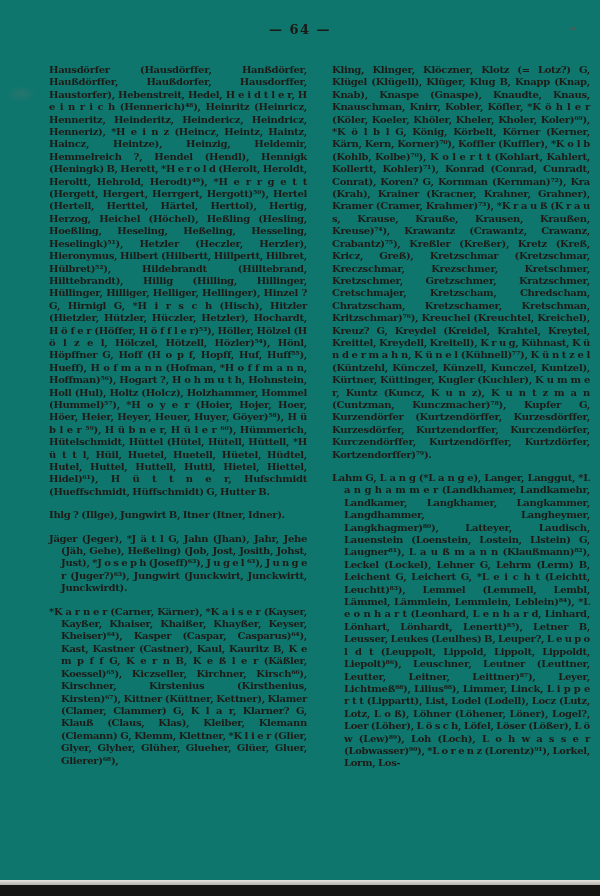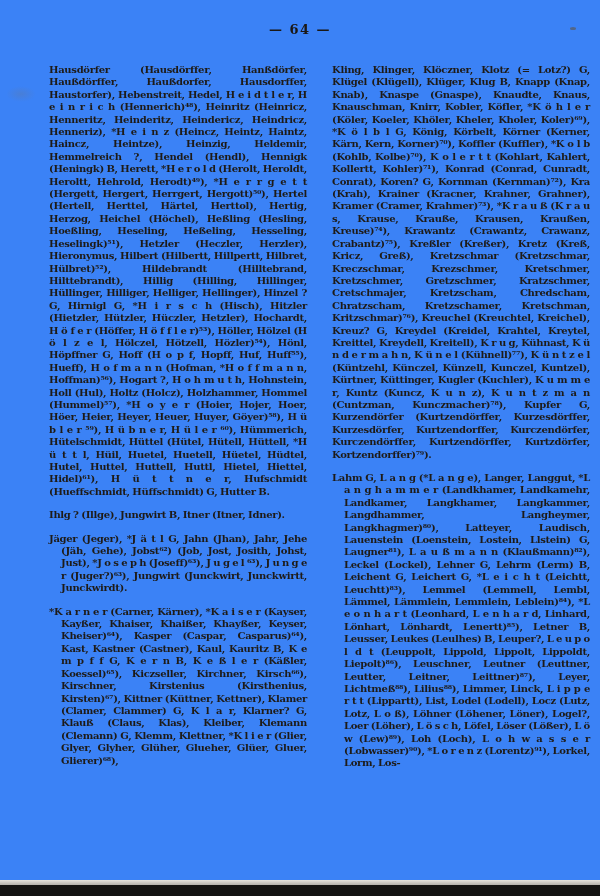--- a/index.html
+++ b/index.html
@@ -5,21 +5,21 @@
   html, body { margin: 0; padding: 0; }
   .page {
     position: relative;
     width: 600px;
     height: 896px;
     overflow: hidden;
     background:
       radial-gradient(ellipse 420px 300px at 30% 18%, rgba(255,255,255,0.45), rgba(255,255,255,0) 70%),
       radial-gradient(ellipse 500px 400px at 75% 80%, rgba(205,200,190,0.25), rgba(205,200,190,0) 70%),
       linear-gradient(#eeece6 0%, #ecuea 60%, #e7e5df 100%);
-    background-color: #3b82f6;
+    background-color: #0f766e;
     font-family: "DejaVu Serif", serif;
     color: #211e1a;
   }
   .page-number {
     position: absolute;
     top: 22px;
     left: 0; right: 0;
     text-align: center;
     font-size: 13px;
     font-weight: bold;
@@ -83,21 +83,21 @@
   <div class="page-number">— 64 —</div>
 
   <div class="speck-tr"></div>
   <div class="smudge-tl"></div>
 
   <div class="columns">
 
     <div class="col">
       <p class="cont">Hausdörfer (Hausdörffer, Hanßdörfer, Haußdörffer, Haußdorfer, Hausdorffer, Haustorfer), Hebenstreit, Hedel, H e i d t l e r, H e i n r i c h (Hennerich)⁴⁸), Heinritz (Heinricz, Henneritz, Heinderitz, Heindericz, Heindricz, Henneriz), *H e i n z (Heincz, Heintz, Haintz, Haincz, Heintze), Heinzig, Heldemir, Hemmelreich ?, Hendel (Hendl), Hennigk (Heningk) B, Herett, *H e r o l d (Herolt, Heroldt, Heroltt, Hehrold, Herodt)⁴⁹), *H e r r g e t t (Hergett, Hergert, Herrgert, Hergott)⁵⁰), Hertel (Hertell, Herttel, Härtel, Herttol), Hertig, Herzog, Heichel (Höchel), Heßling (Hesling, Hoeßling, Heseling, Heßeling, Hesseling, Heselingk)⁵¹), Hetzler (Heczler, Herzler), Hieronymus, Hilbert (Hilbertt, Hillpertt, Hilbret, Hülbret)⁵²), Hildebrandt (Hilltebrand, Hilttebrandt), Hillig (Hilling, Hillinger, Hüllinger, Hilliger, Helliger, Hellinger), Hinzel ? G, Hirnigl G, *H i r s c h (Hisch), Hitzler (Hietzler, Hützler, Hüczler, Hetzler), Hochardt, H ö f e r (Höffer, H ö f f l e r)⁵³), Höller, Hölzel (H ö l z e l, Hölczel, Hötzell, Hözler)⁵⁴), Hönl, Höpffner G, Hoff (H o p f, Hopff, Huf, Huff⁵⁵), Hueff), H o f m a n n (Hofman, *H o f f m a n n, Hoffman)⁵⁶), Hogart ?, H o h m u t h, Hohnstein, Holl (Hul), Holtz (Holcz), Holzhammer, Hommel (Hummel)⁵⁷), *H o y e r (Hoier, Hojer, Hoer, Höer, Heier, Heyer, Heuer, Huyer, Göyer)⁵⁸), H ü b l e r ⁵⁹), H ü b n e r, H ü l e r ⁶⁰), Hümmerich, Hütelschmidt, Hüttel (Hütel, Hütell, Hüttell, *H ü t t l, Hüil, Huetel, Huetell, Hüetel, Hüdtel, Hutel, Huttel, Huttell, Huttl, Hietel, Hiettel, Hidel)⁶¹), H ü t t n e r, Hufschmidt (Hueffschmidt, Hüffschmidt) G, Hutter B.</p>
       <p>Ihlg ? (Illge), Jungwirt B, Itner (Itner, Idner).</p>
-      <p>Jäger (Jeger), *J ä t l G, Jahn (Jhan), Jahr, Jehe (Jäh, Gehe), Jobst⁶²) (Job, Jost, Josith, Johst, Just), *J o s e p h (Joseff)⁶³), J u g e l ⁶³), J u n g e r (Juger?)⁶³), Jungwirt (Junckwirt, Junckwirtt, Junckwirdt).</p>
+      <p>Jäger (Jeger), *J ä t l G, Jahn (Jhan), Jahr, Jehe (Jäh, Gehe), Heßeling) (Job, Jost, Josith, Johst, Just), *J o s e p h (Joseff)⁶³), J u g e l ⁶³), J u n g e r (Juger?)⁶³), Jungwirt (Junckwirt, Junckwirtt, Junckwirdt).</p>
       <p>*K a r n e r (Carner, Kärner), *K a i s e r (Kayser, Kayßer, Khaiser, Khaißer, Khayßer, Keyser, Kheiser)⁶⁴), Kasper (Caspar, Casparus)⁶⁴), Kast, Kastner (Castner), Kaul, Kauritz B, K e m p f f G, K e r n B, K e ß l e r (Käßler, Koessel)⁶⁵), Kiczseller, Kirchner, Kirsch⁶⁶), Kirschner, Kirstenius (Kirsthenius, Kirsten)⁶⁷), Kittner (Küttner, Kettner), Klamer (Clamer, Clammer) G, K l a r, Klarner? G, Klauß (Claus, Klas), Kleiber, Klemann (Clemann) G, Klemm, Klettner, *K l i e r (Glier, Glyer, Glyher, Glüher, Glueher, Glüer, Gluer, Glierer)⁶⁸),</p>
     </div>
 
     <div class="col">
       <p class="cont">Kling, Klinger, Klöczner, Klotz (= Lotz?) G, Klügel (Klügell), Klüger, Klug B, Knapp (Knap, Knab), Knaspe (Gnaspe), Knaudte, Knaus, Knauschman, Knirr, Kobler, Köfler, *K ö h l e r (Köler, Koeler, Khöler, Kheler, Kholer, Koler)⁶⁹), *K ö l b l G, König, Körbelt, Körner (Kerner, Kärn, Kern, Korner)⁷⁰), Koffler (Kuffler), *K o l b (Kohlb, Kolbe)⁷⁰), K o l e r t t (Kohlart, Kahlert, Kollertt, Kohler)⁷¹), Konrad (Conrad, Cunradt, Conrat), Koren? G, Kornman (Kernman)⁷²), Kra (Krah), Krainer (Kracner, Krahner, Grahner), Kramer (Cramer, Krahmer)⁷³), *K r a u ß (K r a u s, Krause, Krauße, Krausen, Kraußen, Kreuse)⁷⁴), Krawantz (Crawantz, Crawanz, Crabantz)⁷⁵), Kreßler (Kreßer), Kretz (Kreß, Kricz, Greß), Kretzschmar (Kretzschmar, Kreczschmar, Krezschmer, Kretschmer, Kretzschmer, Gretzschmer, Kratzschmer, Cretschmajer, Kretzscham, Chredscham, Chratzscham, Kretzschamer, Kretschman, Kritzschmar)⁷⁶), Kreuchel (Kreuchtel, Kreichel), Kreuz? G, Kreydel (Kreidel, Krahtel, Kreytel, Kreittel, Kreydell, Kreitell), K r u g, Kühnast, K ü n d e r m a h n, K ü n e l (Kühnell)⁷⁷), K ü n t z e l (Küntzehl, Künczel, Künzell, Kunczel, Kuntzel), Kürtner, Küttinger, Kugler (Kuchler), K u m m e r, Kuntz (Kuncz, K u n z), K u n t z m a n (Cuntzman, Kunczmacher)⁷⁸), Kupfer G, Kurzendörfer (Kurtzendörffer, Kurzesdörffer, Kurzesdörfer, Kurtzendorffer, Kurczendörfer, Kurczendörffer, Kurtzendörffer, Kurtzdörfer, Kortzendorffer)⁷⁹).</p>
       <p>Lahm G, L a n g (*L a n g e), Langer, Langgut, *L a n g h a m m e r (Landkhamer, Landkamehr, Landkamer, Langkhamer, Langkammer, Langdhammer, Langheymer, Langkhagmer)⁸⁰), Latteyer, Laudisch, Lauenstein (Loenstein, Lostein, Llstein) G, Laugner⁸¹), L a u ß m a n n (Klaußmann)⁸²), Leckel (Lockel), Lehner G, Lehrm (Lerm) B, Leichent G, Leichert G, *L e i c h t (Leichtt, Leuchtt)⁸³), Lemmel (Lemmell, Lembl, Lämmel, Lämmlein, Lemmlein, Leblein)⁸⁴), *L e o n h a r t (Leonhard, L e n h a r d, Linhard, Lönhart, Lönhardt, Lenertt)⁸⁵), Letner B, Leusser, Leukes (Leulhes) B, Leuper?, L e u p o l d t (Leuppolt, Lippold, Lippolt, Lippoldt, Liepolt)⁸⁶), Leuschner, Leutner (Leuttner, Leutter, Leitner, Leittner)⁸⁷), Leyer, Lichtmeß⁸⁸), Lilius⁸⁸), Limmer, Linck, L i p p e r t t (Lippartt), List, Lodel (Lodell), Locz (Lutz, Lotz, L o ß), Löhner (Löhener, Löner), Logel?, Loer (Löher), L ö s c h, Löfel, Löser (Lößer), L ö w (Lew)⁸⁹), Loh (Loch), L o h w a s s e r (Lobwasser)⁹⁰), *L o r e n z (Lorentz)⁹¹), Lorkel, Lorm, Los-</p>
     </div>
 
   </div>
 

